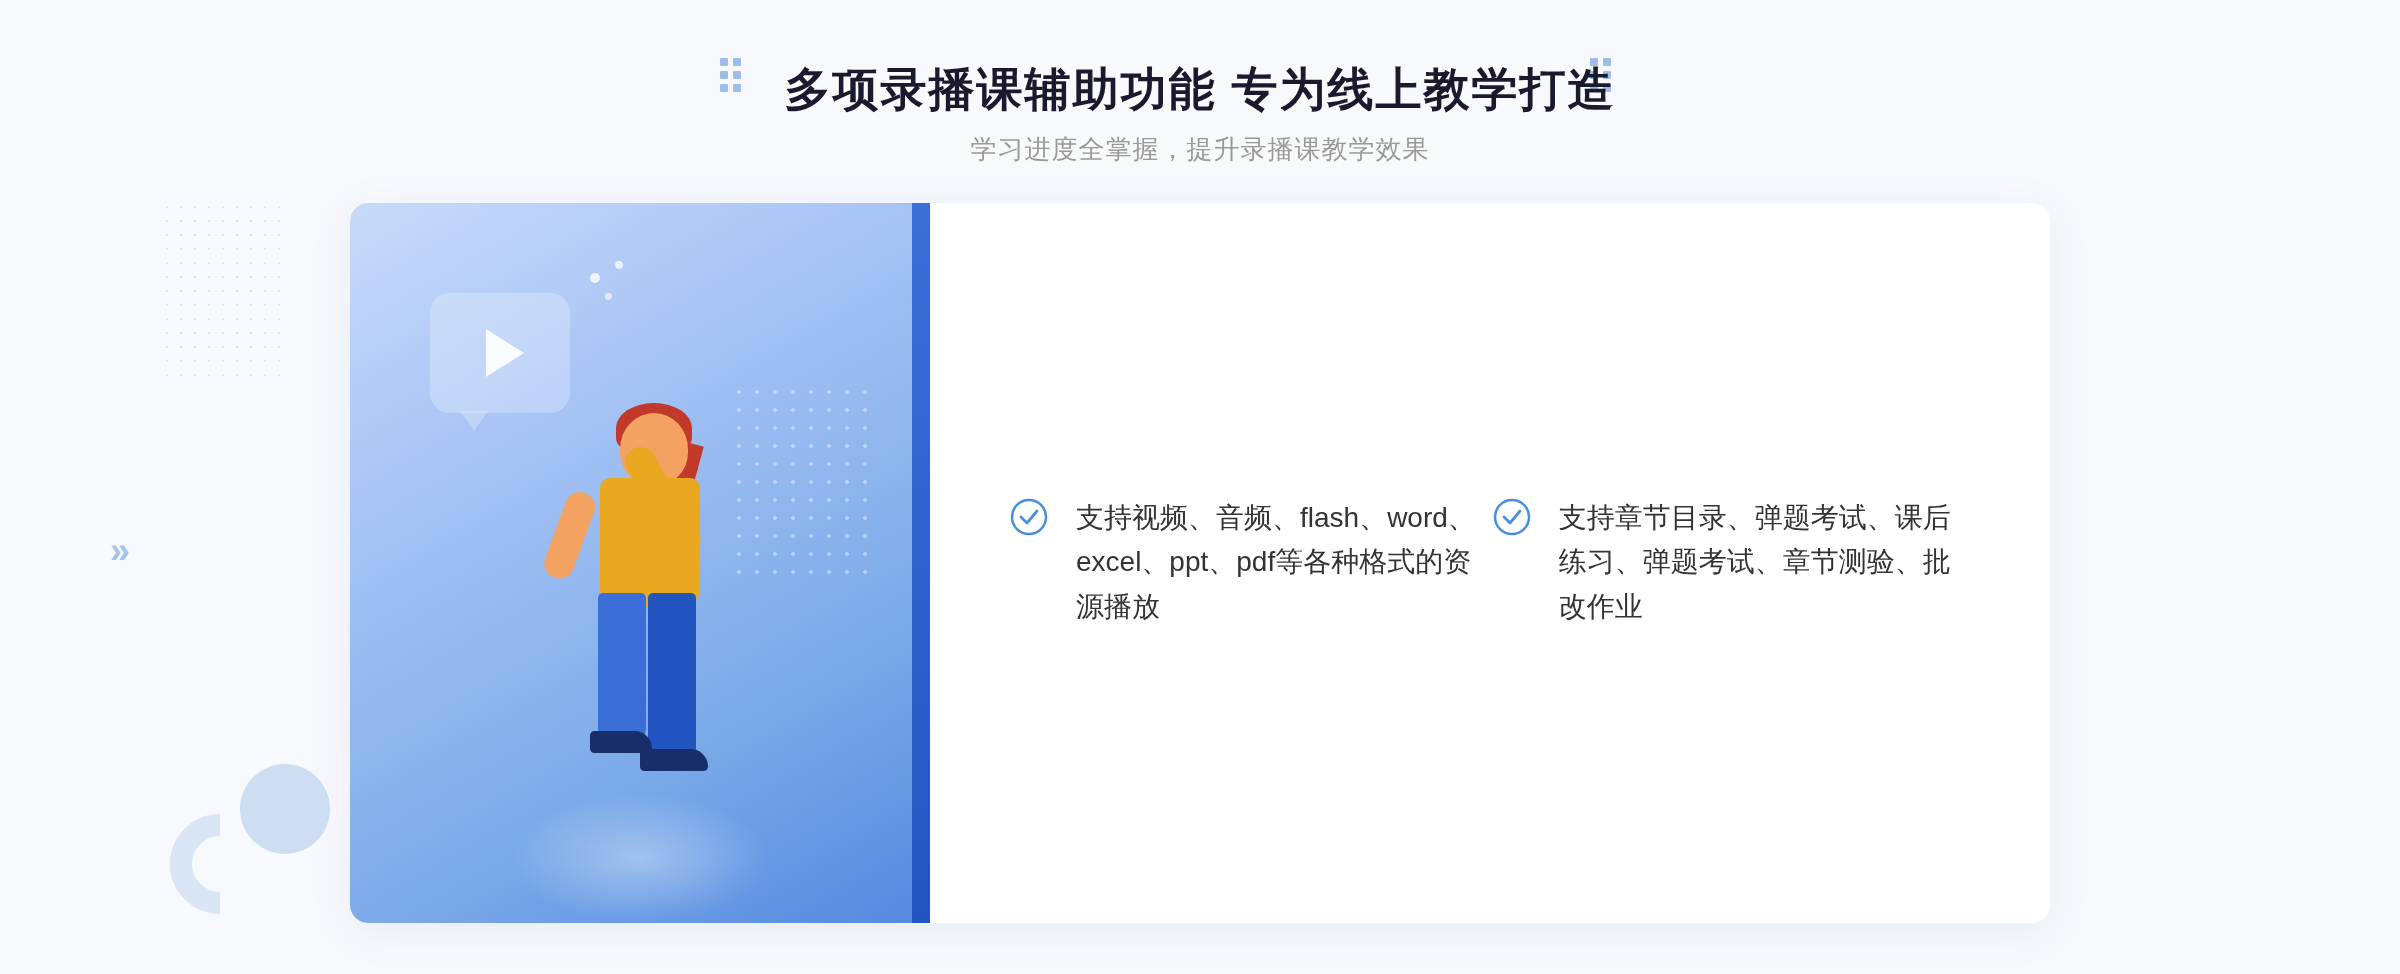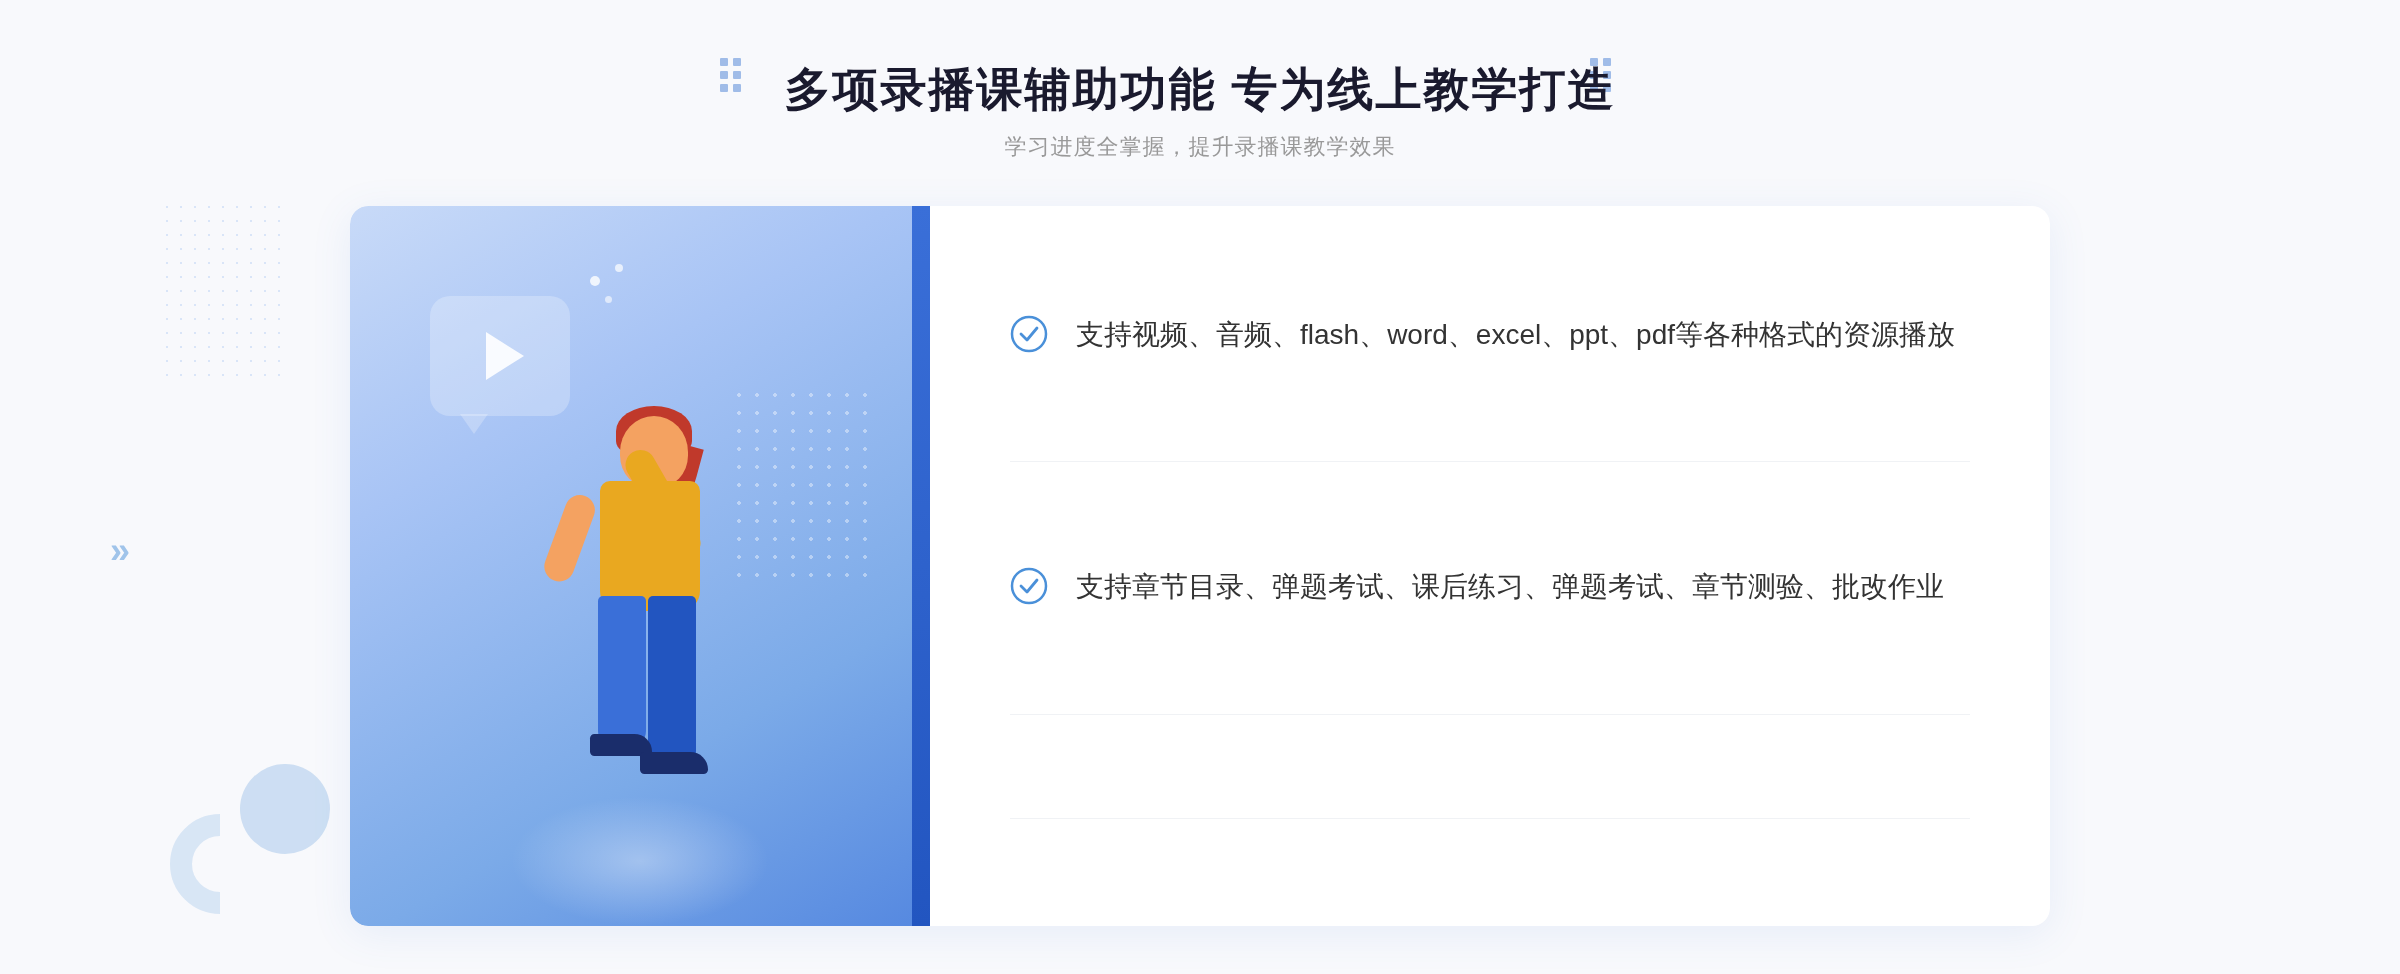--- a/index.html
+++ b/index.html
@@ -95,34 +95,34 @@
       transform: translateX(390px);
       top: 58px;
       display: grid;
       grid-template-columns: repeat(2, 8px);
       gap: 5px;
     }
 
     
     .header {
       text-align: center;
-      margin-bottom: 16px;
+      margin-bottom: 8px;
       position: relative;
     }
 
     .main-title {
       font-size: 46px;
       font-weight: 600;
       color: #1a1a2e;
       letter-spacing: 2px;
       line-height: 1.3;
     }
 
     .sub-title {
-      font-size: 22px;
+      font-size: 26px;
       color: #999;
       margin-top: 12px;
       font-weight: 400;
       letter-spacing: 1px;
     }
 
     
     .content-card {
       display: flex;
       width: 1700px;
@@ -357,23 +357,24 @@
       background: radial-gradient(ellipse, rgba(255,255,255,0.35) 0%, transparent 70%);
       border-radius: 50%;
     }
 
     
     .right-panel {
       flex: 1;
       background: #ffffff;
       padding: 55px 80px;
       display: flex;
-      flex-direction: column;
+      flex-direction: row;
       justify-content: space-around;
       border-radius: 0 18px 18px 0;
+      align-items: center;
     }
 
     .feature-item {
       display: flex;
       align-items: flex-start;
       gap: 28px;
     }
 
     .check-icon {
       flex-shrink: 0;

